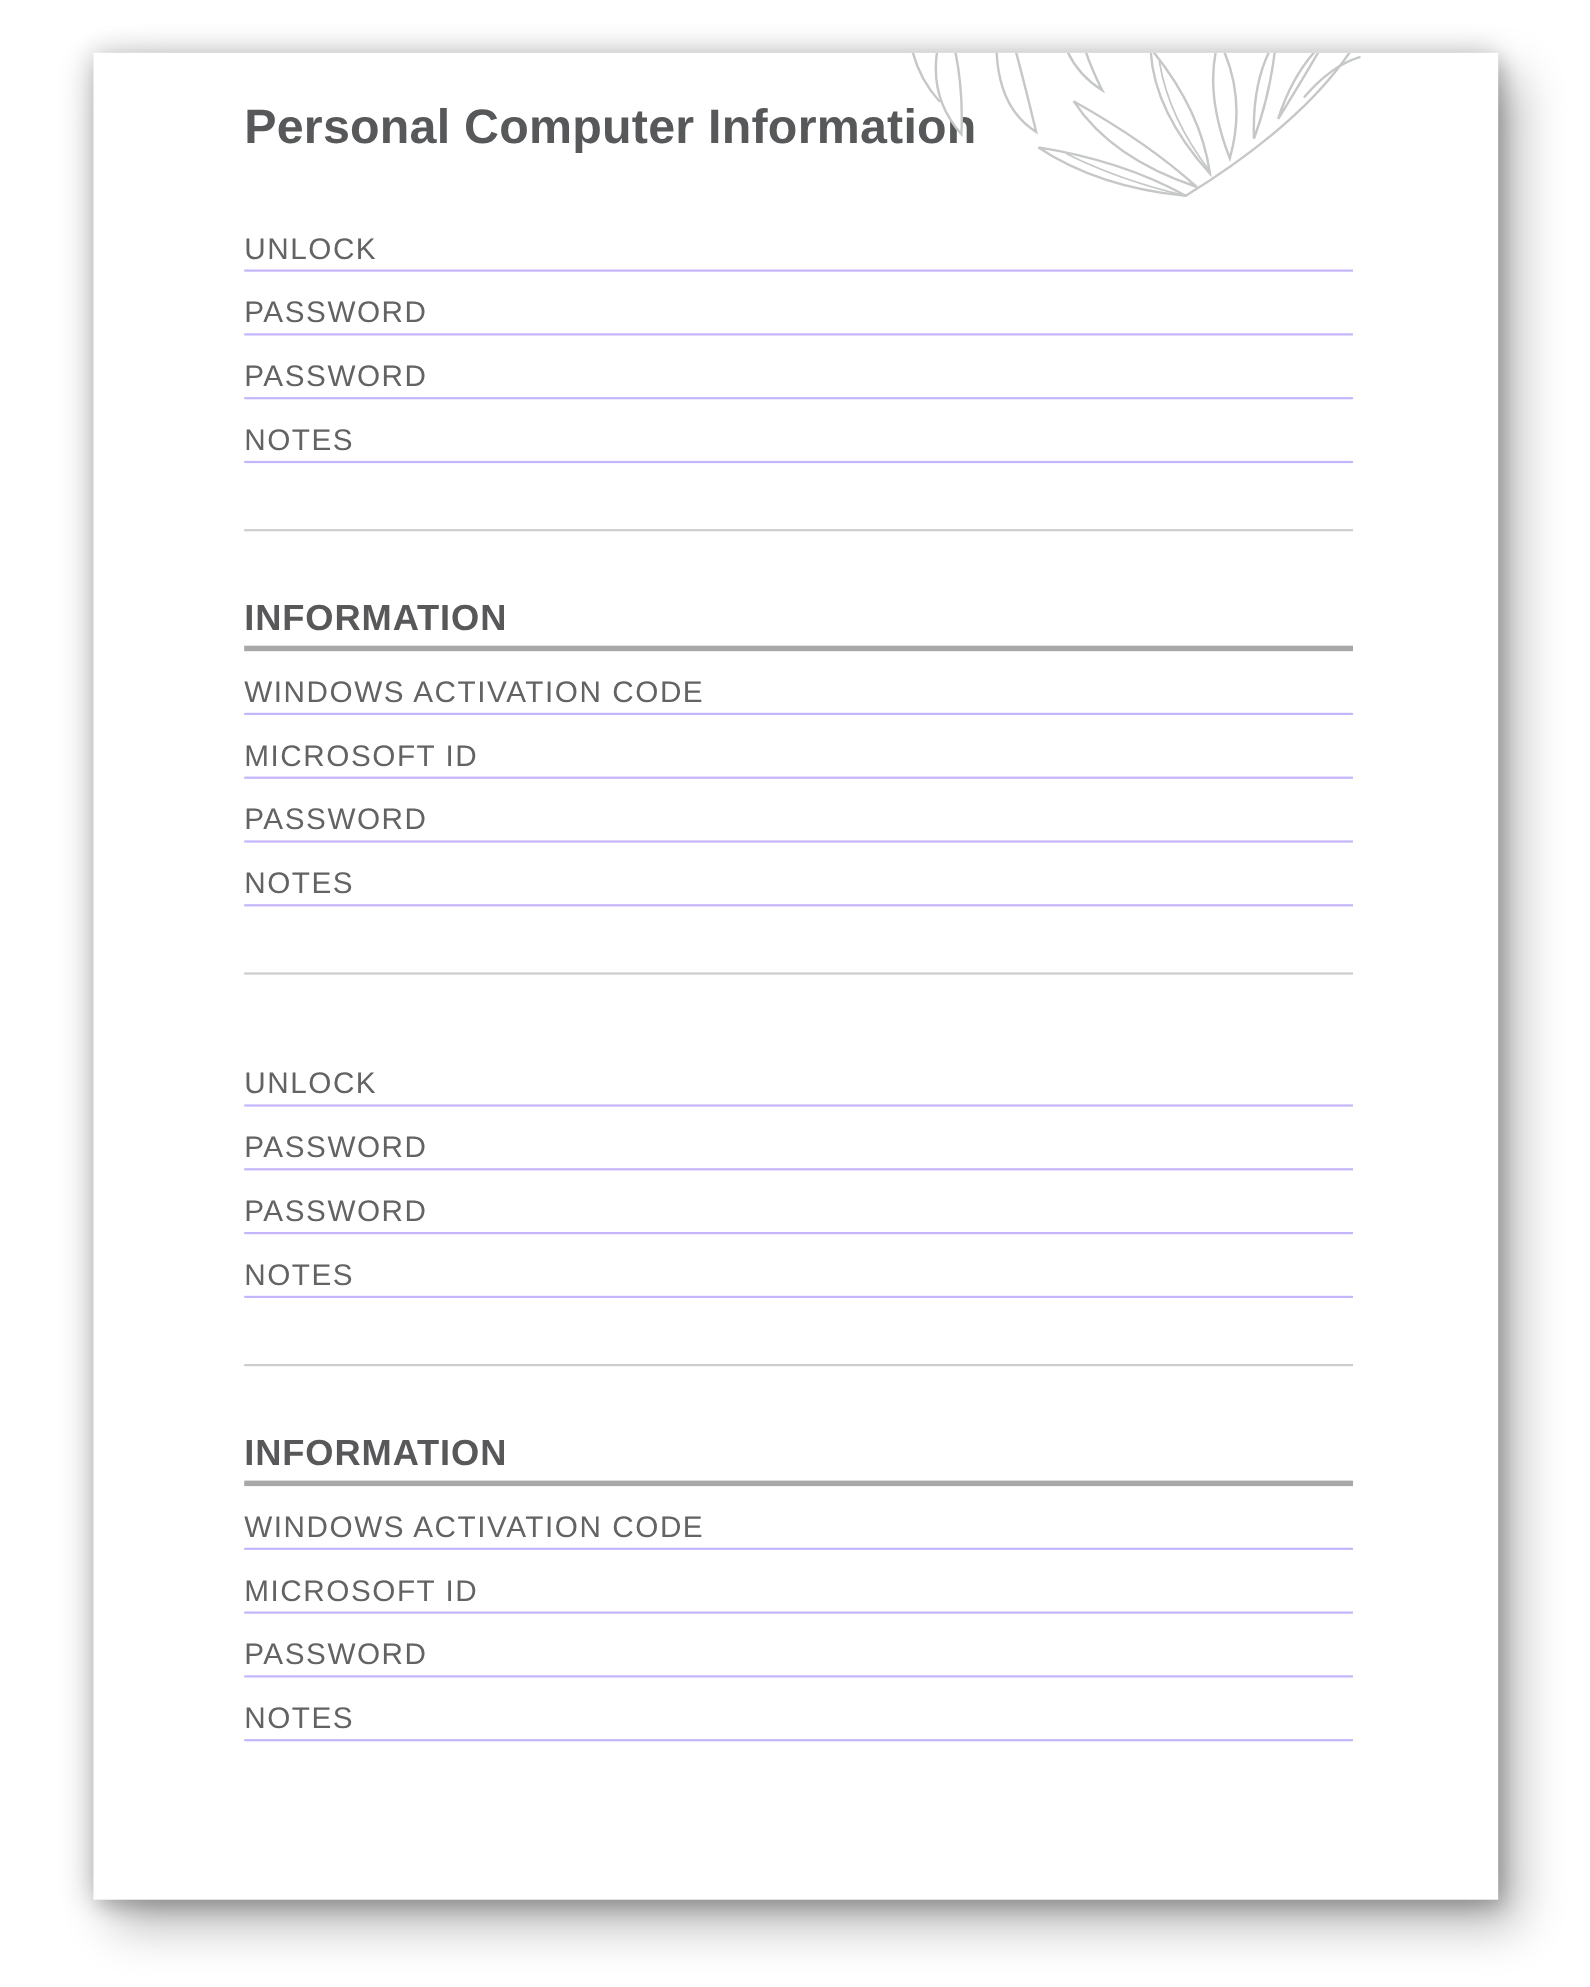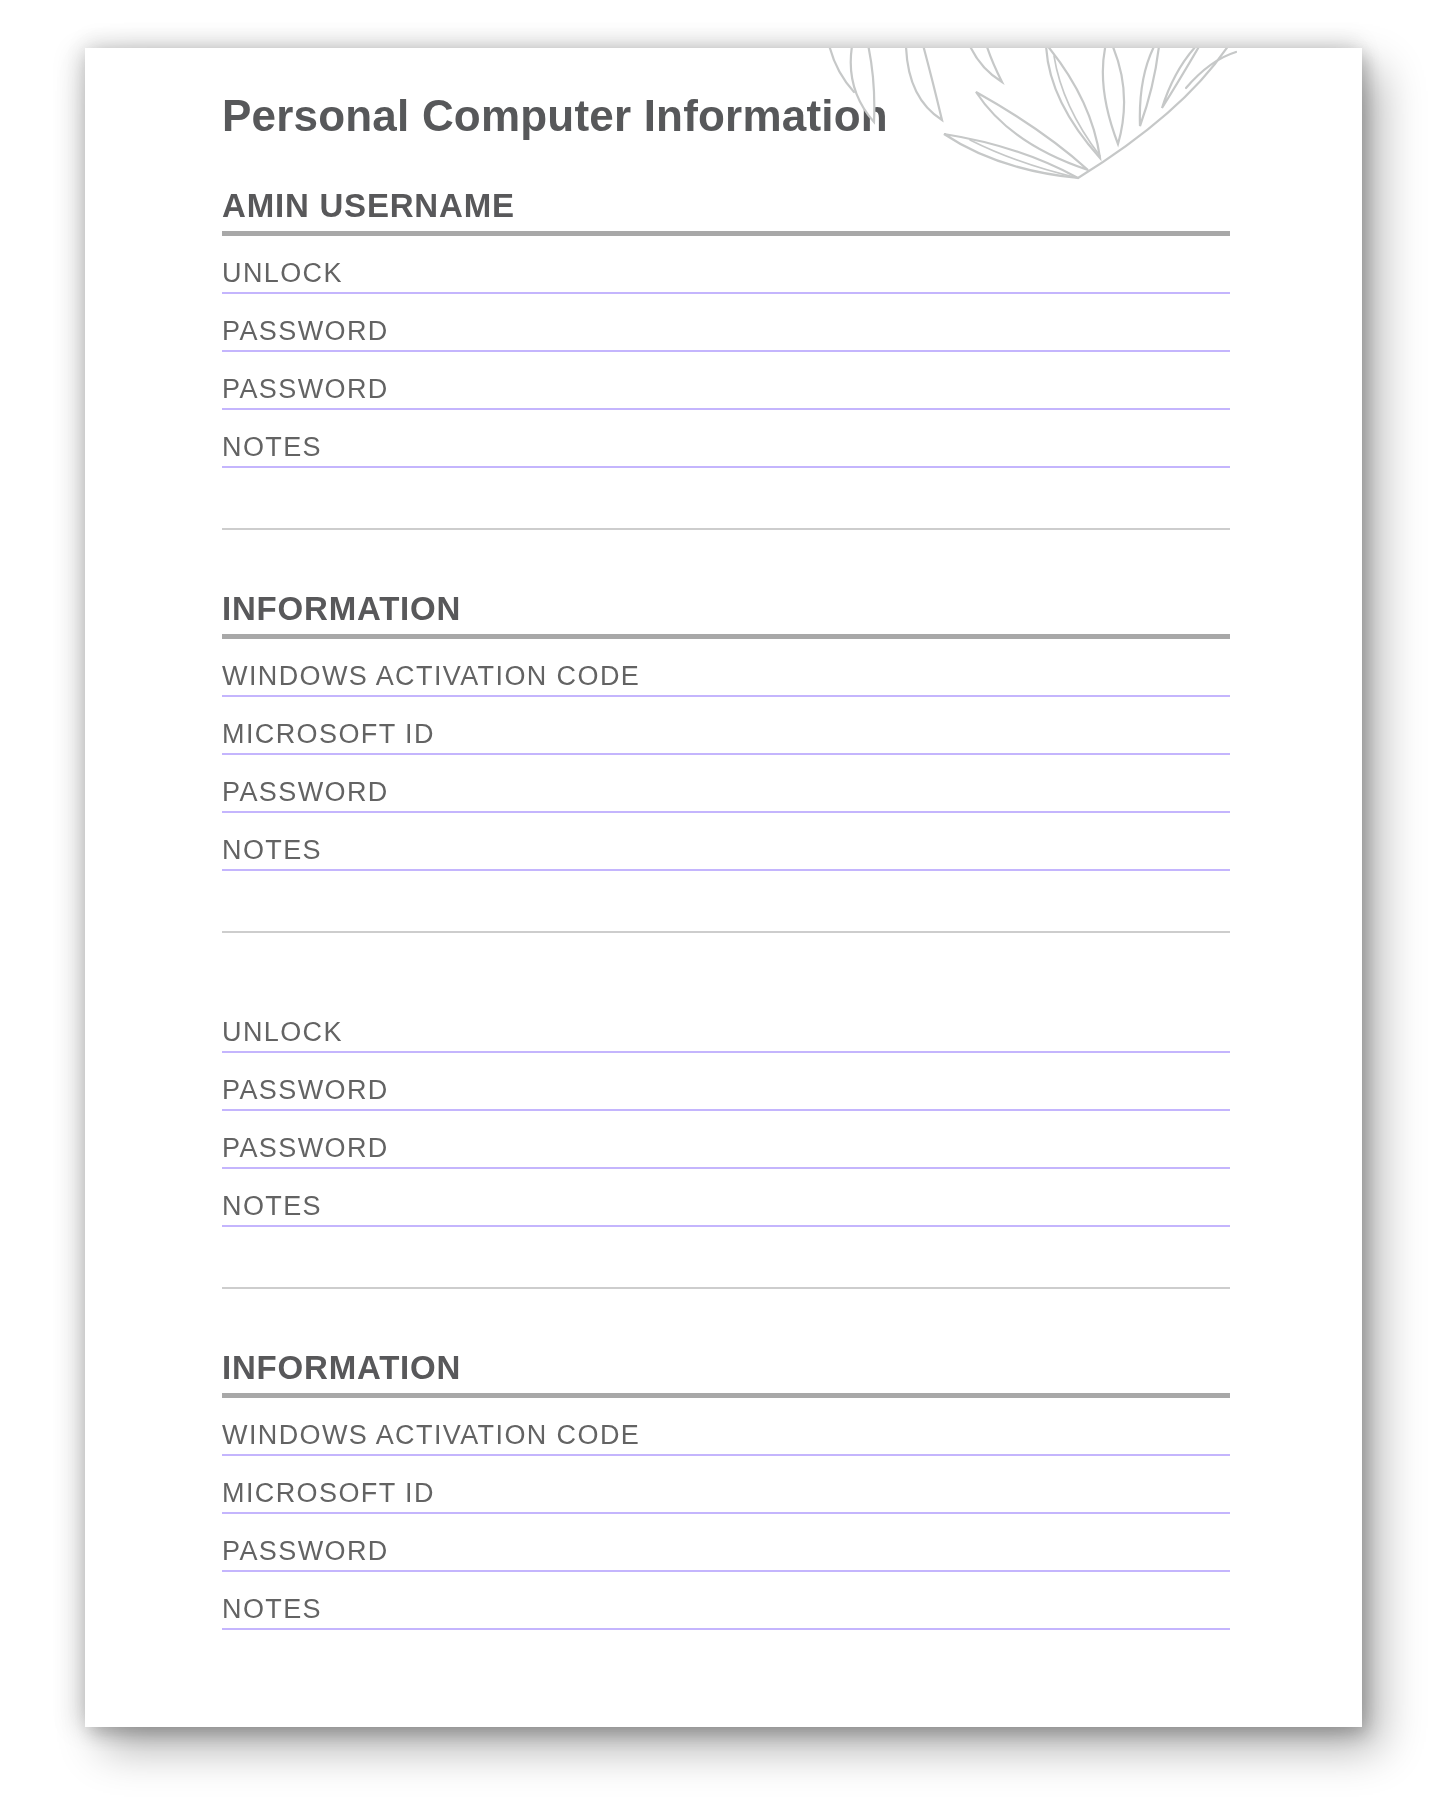--- a/index.html
+++ b/index.html
@@ -77,21 +77,20 @@
         <path d="M320,130 Q260,116 212,92" fill="none" stroke-width="1.6"></path>
         <path d="M342,108 Q304,58 296,8" fill="none" stroke-width="1.6"></path>
       </g>
     </svg>
 
     <div class="page-inner">
 
       <h1 class="doc-title">Personal Computer Information</h1>
 
       <div class="section">
-        <h2>AMIN USERNAME</h2>
         <div class="field">
           <span class="flabel">UNLOCK</span>
         </div>
         <div class="field">
           <span class="flabel">PASSWORD</span>
         </div>
         <div class="field">
           <span class="flabel">PASSWORD</span>
         </div>
         <div class="field">

